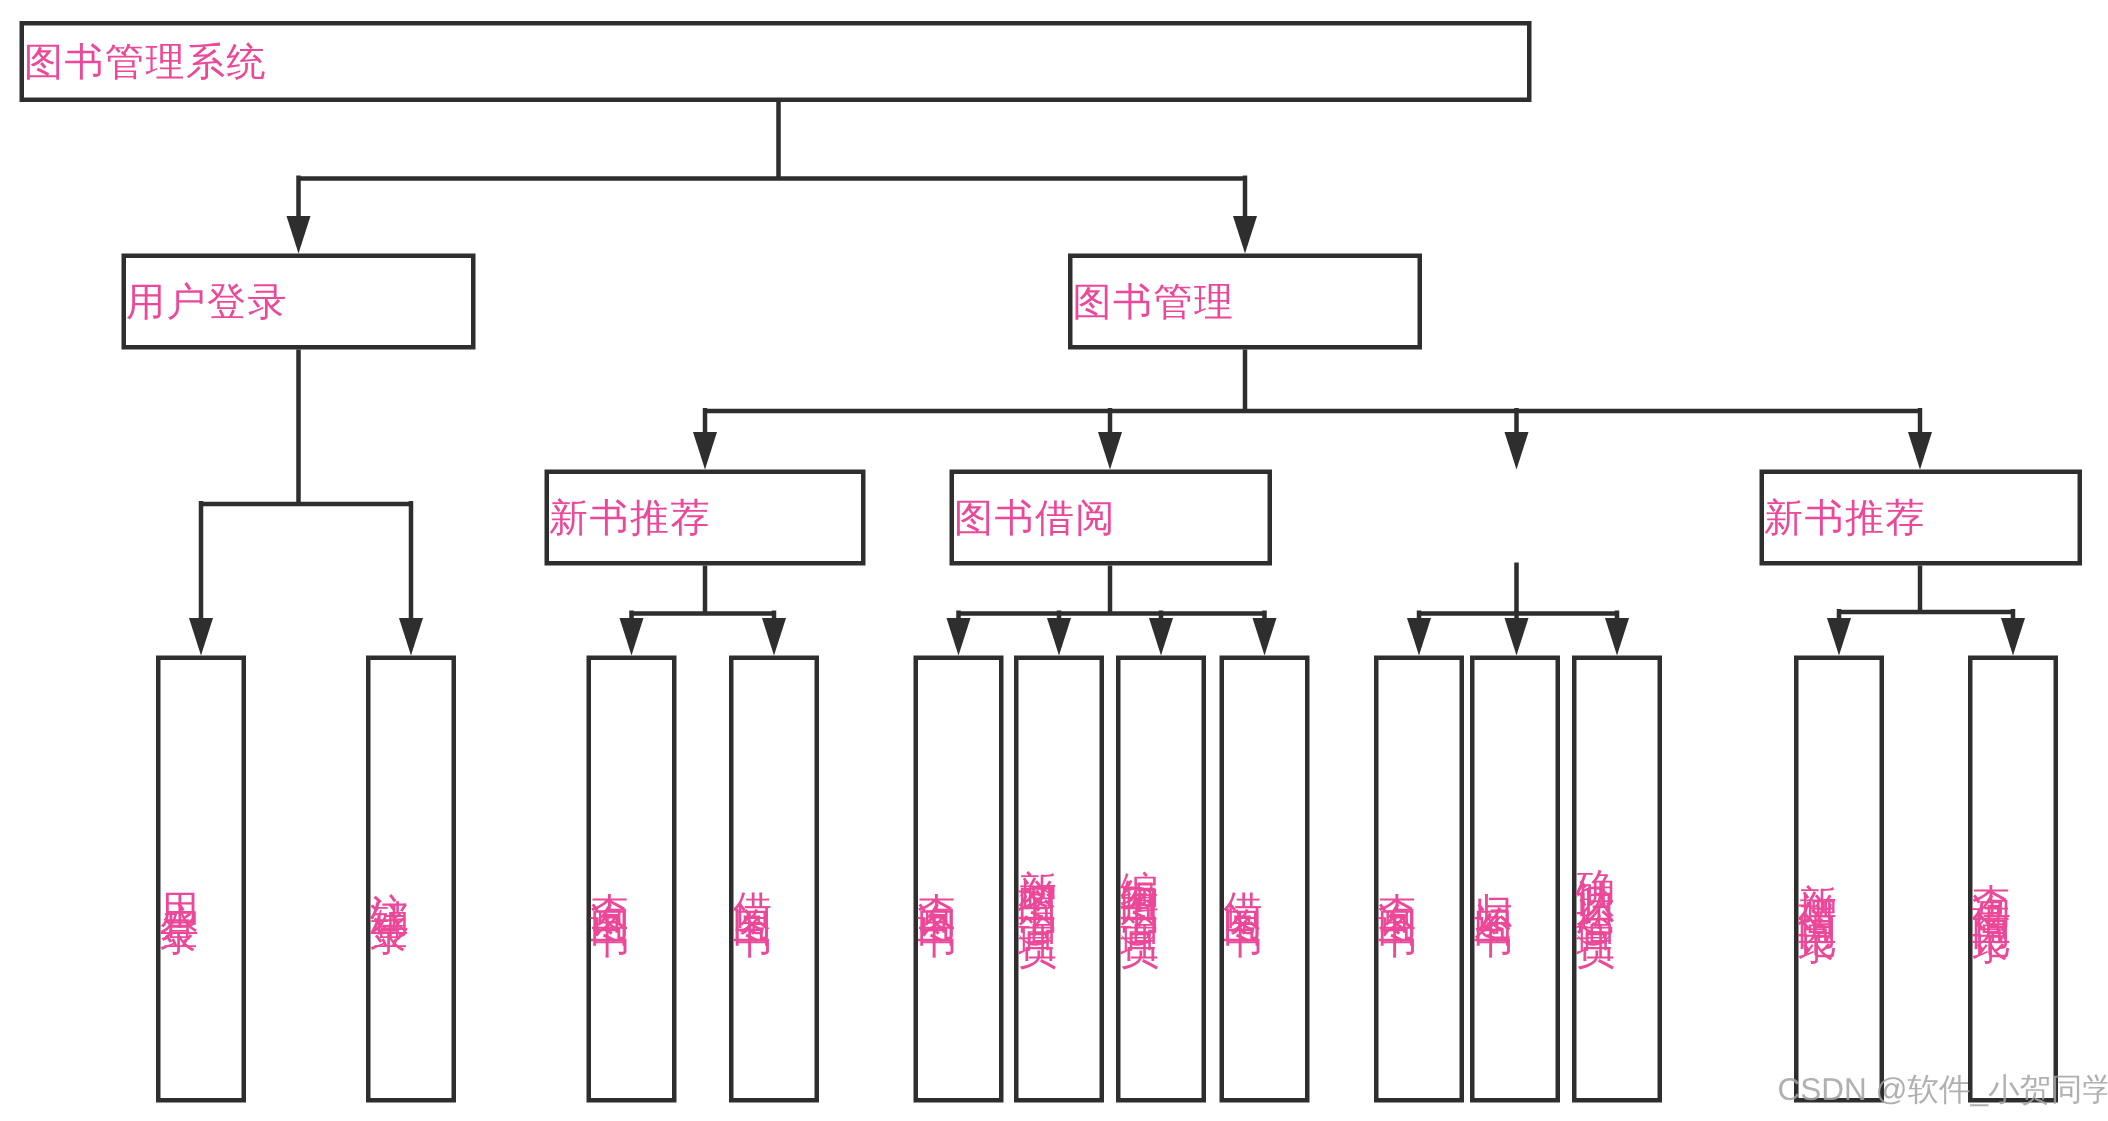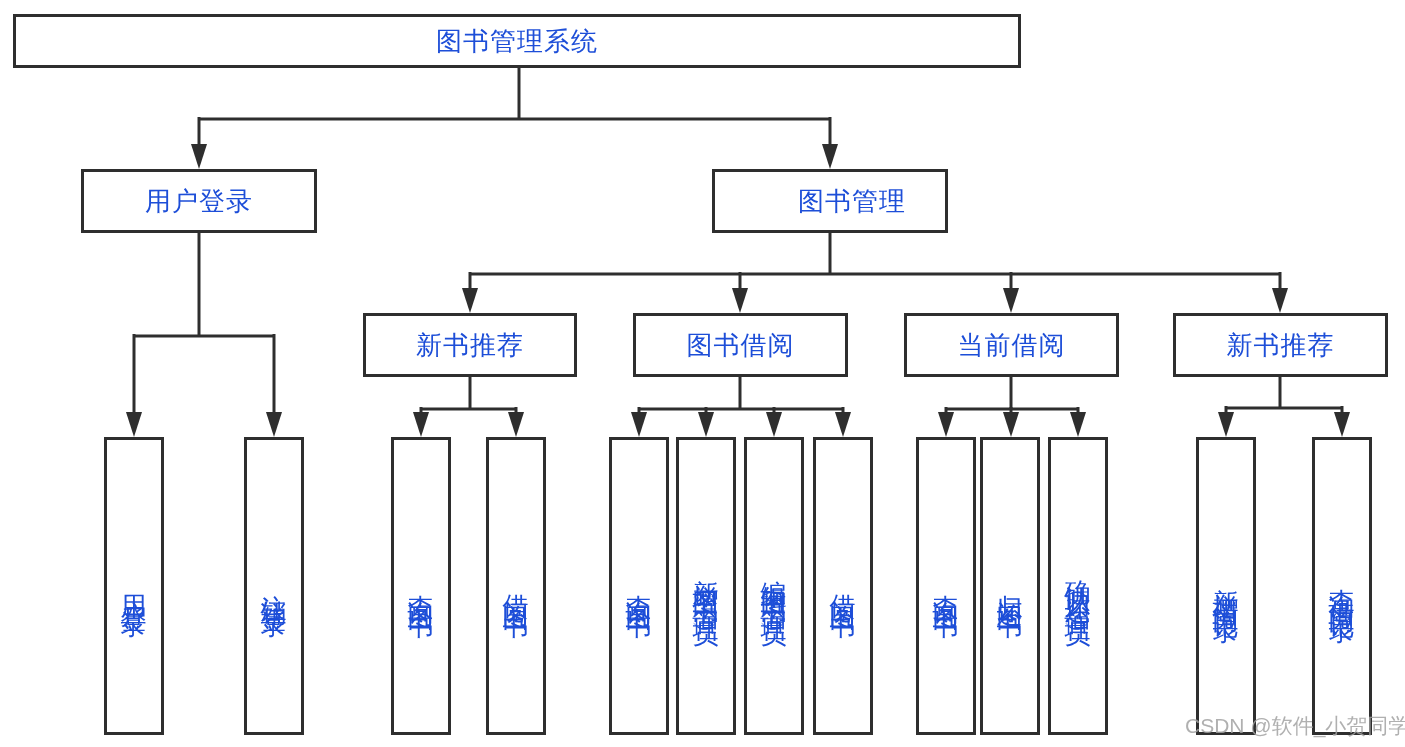--- a/index.html
+++ b/index.html
@@ -15,45 +15,45 @@
     position: absolute;
     left: 0; top: 0;
     width: 1405px; height: 747px;
     pointer-events: none;
   }
   .box {
     position: absolute;
     box-sizing: border-box;
     border: 3px solid #2e2e2e;
     background: #ffffff;
-    color: #1d4ed8;
+    color: #ec4899;
     display: flex;
     align-items: center;
-    justify-content: center;
+    justify-content: flex-start;
     text-align: center;
   }
   .box-h {
     font-size: 26px;
     letter-spacing: 1px;
     white-space: nowrap;
   }
   .box-v {
     font-size: 26px;
     line-height: 1;
   }
   .box-v .vtext {
     writing-mode: vertical-rl;
     text-orientation: mixed;
     letter-spacing: 6px;
     max-height: 292px;
   }
   
   .n-root          { left: 13px;   top: 14px;  width: 1008px; height: 54px; }
   .n-user-login    { left: 81px;   top: 169px; width: 236px;  height: 64px; }
-  .n-book-mgmt     { left: 712px;  top: 169px; width: 236px;  height: 64px; padding-left: 44px; }
+  .n-book-mgmt     { left: 712px;  top: 169px; width: 236px;  height: 64px; }
   .n-new-books     { left: 363px;  top: 313px; width: 214px;  height: 64px; }
   .n-book-borrow   { left: 633px;  top: 313px; width: 215px;  height: 64px; }
   .n-cur-borrow    { left: 904px;  top: 313px; width: 215px;  height: 64px; }
   .n-borrow-rec    { left: 1173px; top: 313px; width: 215px;  height: 64px; }
   .leaf            { top: 437px; width: 60px; height: 298px; }
   .l-user-login    { left: 104px;  }
   .l-logout        { left: 244px;  }
   .l-nb-query      { left: 391px;  }
   .l-nb-borrow     { left: 486px;  }
   .l-bb-query      { left: 609px;  }
@@ -160,23 +160,20 @@
   <div class="box box-h n-book-mgmt">
     <span>图书管理</span>
   </div>
 
   <div class="box box-h n-new-books">
     <span>新书推荐</span>
   </div>
   <div class="box box-h n-book-borrow">
     <span>图书借阅</span>
   </div>
-  <div class="box box-h n-cur-borrow">
-    <span>当前借阅</span>
-  </div>
   <div class="box box-h n-borrow-rec">
     <span>新书推荐</span>
   </div>
 
   <div class="box box-v leaf l-user-login">
     <span class="vtext">用户登录</span>
   </div>
   <div class="box box-v leaf l-logout">
     <span class="vtext">注销登录</span>
   </div>

